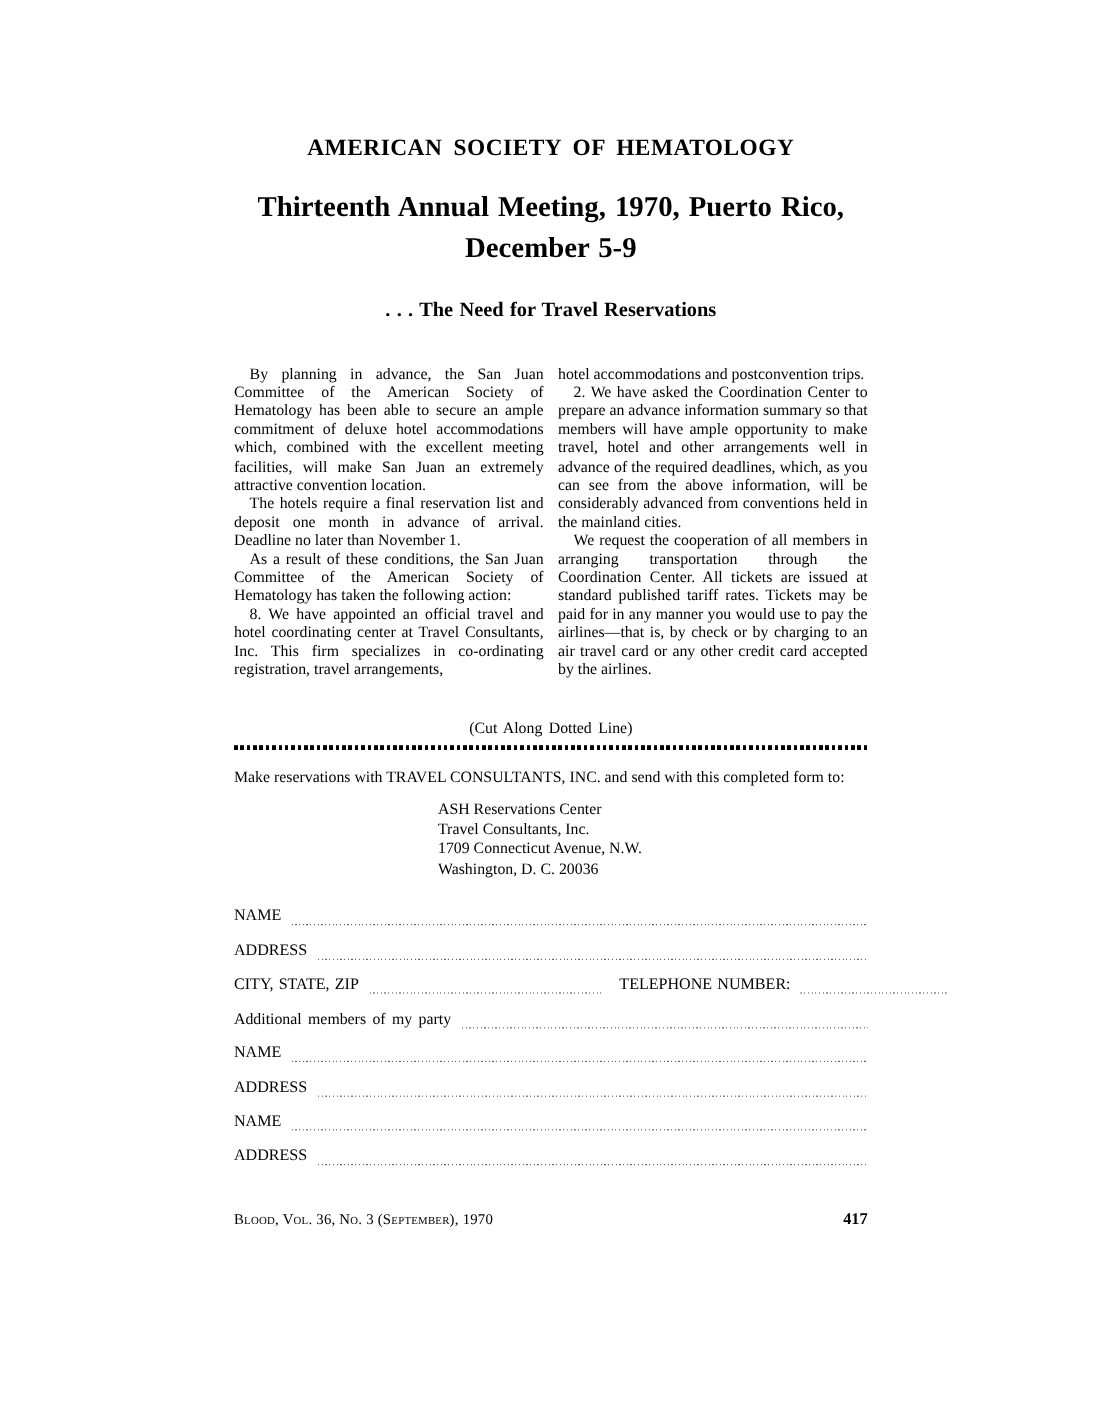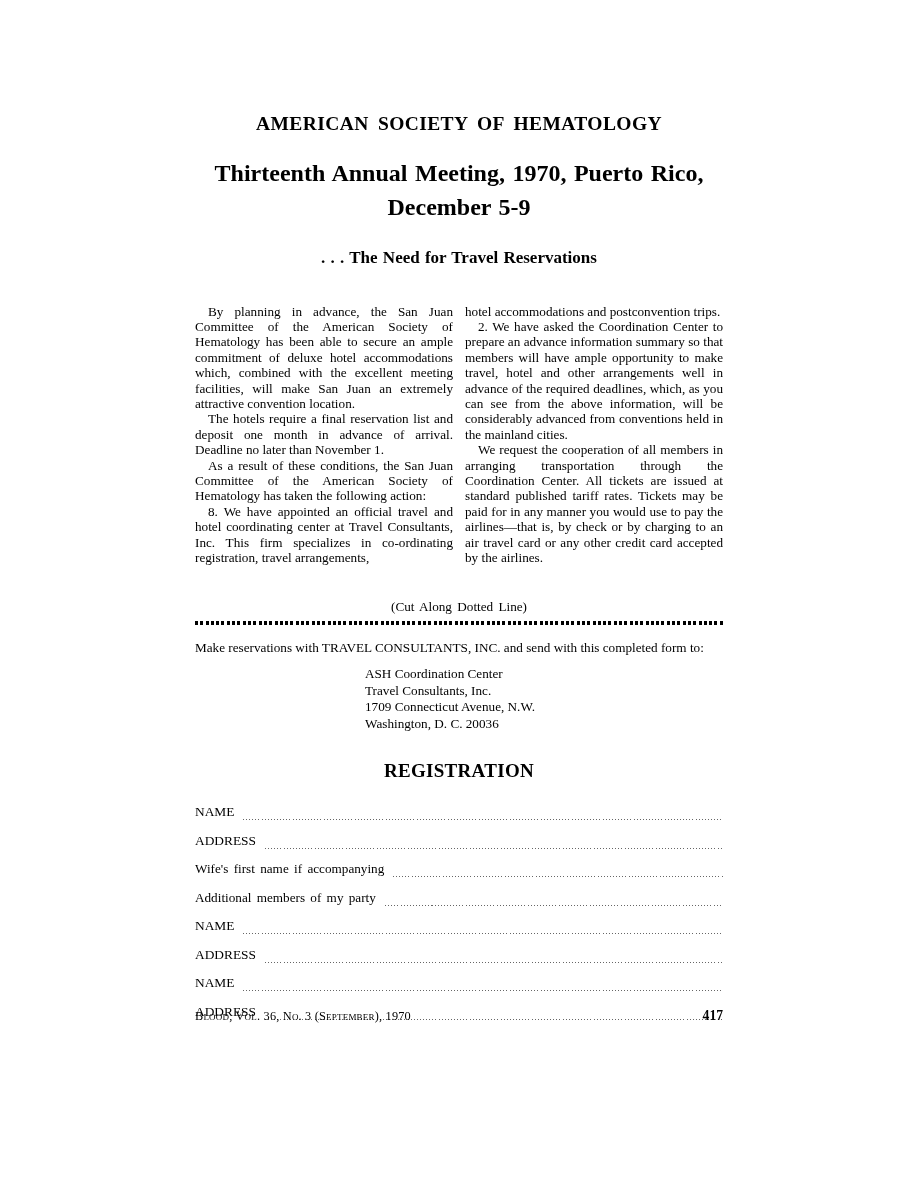--- a/index.html
+++ b/index.html
@@ -212,45 +212,46 @@
       <p>We request the cooperation of all members in arranging transportation through the Coordination Center. All tickets are issued at standard published tariff rates. Tickets may be paid for in any manner you would use to pay the airlines—that is, by check or by charging to an air travel card or any other credit card accepted by the airlines.</p>
     </div>
   </div>
 
   <div class="cut-label">(Cut Along Dotted Line)</div>
   <div class="dotted-cut"></div>
 
   <div class="mailto-intro">Make reservations with TRAVEL CONSULTANTS, INC. and send with this completed form to:</div>
 
   <div class="addr-block">
-    <div>ASH Coordination Center</div>
+    <div>ASH Reservations Center</div>
     <div>Travel Consultants, Inc.</div>
     <div>1709 Connecticut Avenue, N.W.</div>
     <div>Washington, D. C. 20036</div>
   </div>
 
-  <div class="reg-head">REGISTRATION</div>
 
   <div class="form">
 
     <div class="frow">
       <span class="flabel caps">NAME</span>
       <span class="leader"></span>
     </div>
 
     <div class="frow">
       <span class="flabel caps">ADDRESS</span>
       <span class="leader"></span>
     </div>
 
-
-    <div class="frow">
-      <span class="flabel mixed">Wife's first name if accompanying</span>
-      <span class="leader"></span>
-    </div>
+    <div class="frow">
+      <span class="flabel caps">CITY, STATE, ZIP</span>
+      <span class="leader short"></span>
+      <span class="tel-label">TELEPHONE NUMBER:</span>
+      <span class="leader tel"></span>
+    </div>
+
 
     <div class="frow">
       <span class="flabel mixed">Additional members of my party</span>
       <span class="leader"></span>
     </div>
 
     <div class="frow">
       <span class="flabel caps">NAME</span>
       <span class="leader"></span>
     </div>

